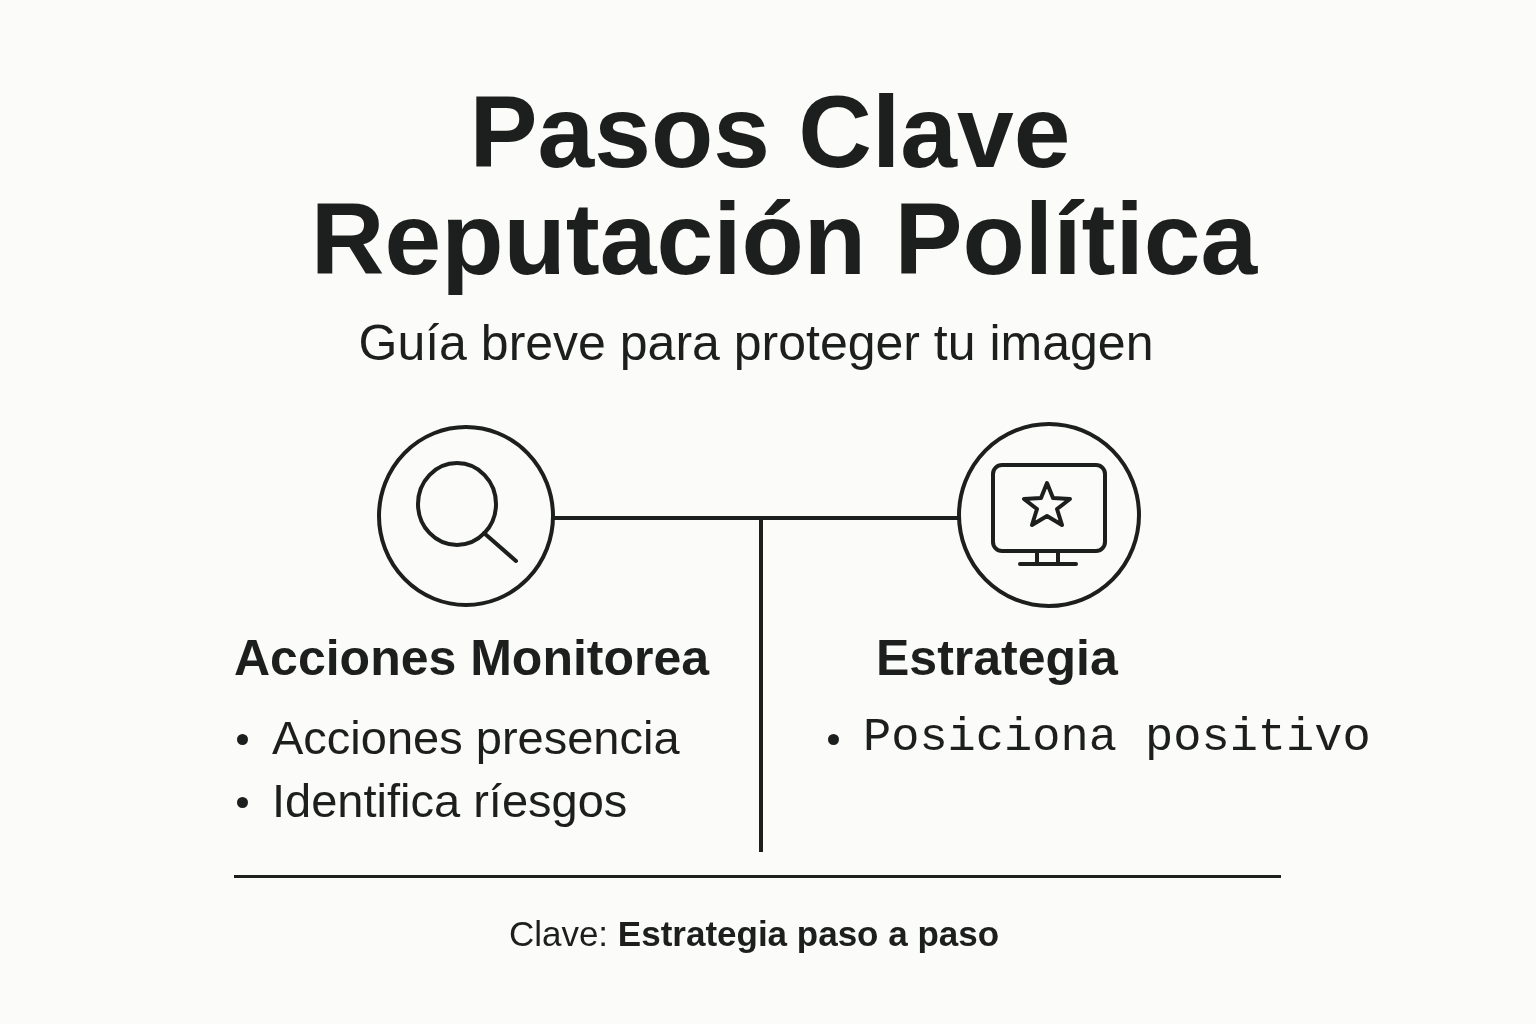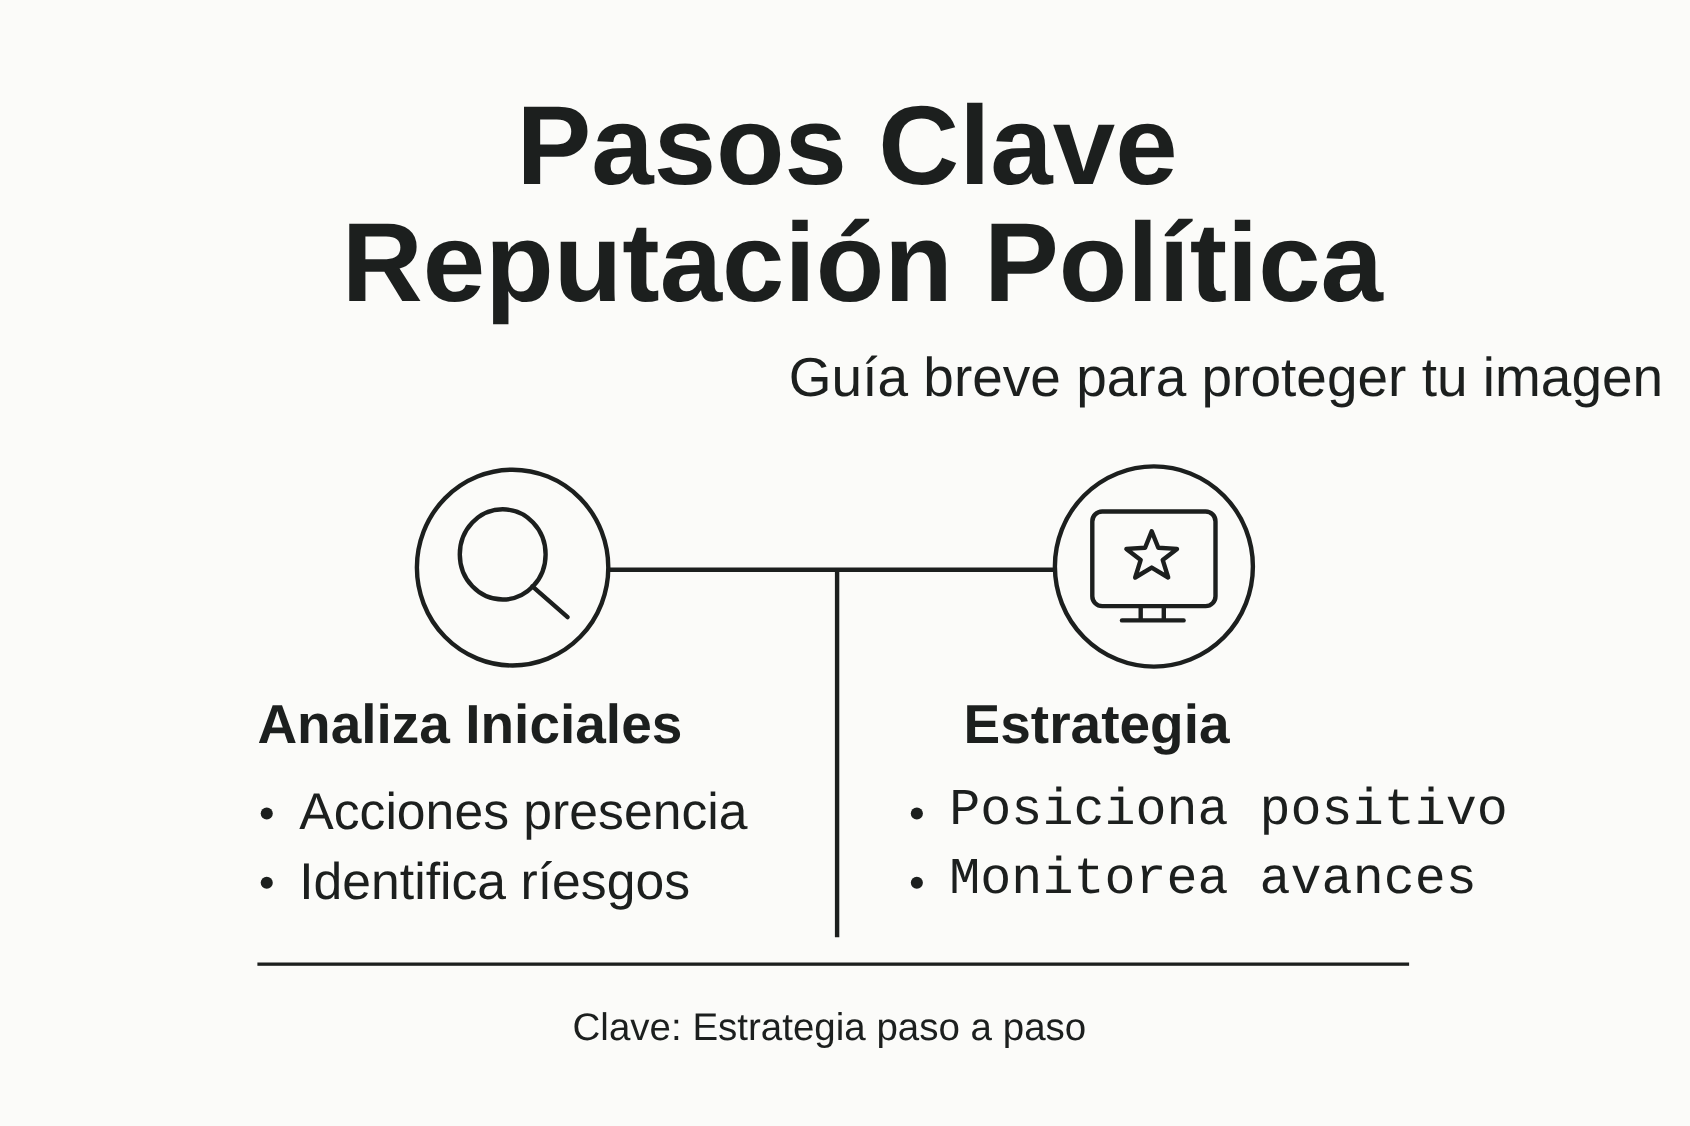--- a/index.html
+++ b/index.html
@@ -9,21 +9,21 @@
     font-family:"Liberation Sans", "DejaVu Sans", sans-serif;
     position:relative;
   }
   .title {
     position:absolute; left:0; width:1536px; text-align:center;
     font-weight:bold; font-size:102px; line-height:104px; letter-spacing:0px;
   }
   .t1 { top:80px; padding-left:2px; }
   .t2 { top:187px;margin-left:16px; }
   .subtitle {
-    position:absolute; top:314px; left:0; width:1512px; text-align:right;
+    position:absolute; top:314px; left:0; width:1512px; text-align:center;
     font-size:50px; line-height:58px;
   }
   svg.diagram { position:absolute; left:0; top:0; }
   .col-head {
     position:absolute; top:628px; font-weight:bold; font-size:50px; line-height:60px;
   }
   .h-left { left:234px; }
   .h-right { left:876px; }
   ul.bullets {
     position:absolute; margin:0; padding:0; list-style:none;
@@ -36,21 +36,21 @@
   }
   .b-left { left:234px; top:706px; }
   .b-right { left:825px; top:706px;font-family:Liberation Mono, monospace; }
   .rule {
     position:absolute; left:234px; top:875px; width:1047px; height:3px; background:#1c1f1e;
   }
   .source {
     position:absolute; top:912px; left:0; width:1508px; text-align:center;
     font-size:35px; line-height:44px;
   }
-  .source .src-bold { font-weight:normal; }
+  .source .src-bold { font-weight:bold; }
 </style>
 </head>
 <body>
 
 <div class="title t1">Pasos Clave</div>
 <div class="title t2">Reputación Política</div>
 <div class="subtitle">Guía breve para proteger tu imagen</div>
 
 <svg class="diagram" width="1536" height="1024" viewBox="0 0 1536 1024">
 
@@ -67,29 +67,28 @@
   <g>
     <ellipse cx="1049" cy="515" rx="90" ry="91" fill="none" stroke="#1c1f1e" stroke-width="4"></ellipse>
     <rect x="993" y="465" width="112" height="86" rx="9" ry="9" fill="none" stroke="#1c1f1e" stroke-width="4"></rect>
     <line x1="1037" y1="551" x2="1037" y2="563" stroke="#1c1f1e" stroke-width="4"></line>
     <line x1="1058" y1="551" x2="1058" y2="563" stroke="#1c1f1e" stroke-width="4"></line>
     <line x1="1020" y1="564" x2="1076" y2="564" stroke="#1c1f1e" stroke-width="4" stroke-linecap="round"></line>
     <polygon points="1047,483 1053,498 1070,499 1057,509 1062,525 1047,516 1032,525 1037,509 1024,499 1041,498" fill="none" stroke="#1c1f1e" stroke-width="4" stroke-linejoin="round"></polygon>
   </g>
 </svg>
 
-<div class="col-head h-left">Analiza Iniciales</div>
+<div class="col-head h-left">Acciones Monitorea</div>
 <div class="col-head h-right">Estrategia</div>
 
 <ul class="bullets b-left">
   <li>Acciones presencia</li>
   <li>Identifica ríesgos</li>
 </ul>
 <ul class="bullets b-right">
   <li>Posiciona positivo</li>
-  <li>Monitorea avances</li>
 </ul>
 
 <div class="rule"></div>
 
 <div class="source">
   <span>Clave: </span><span class="src-bold">Estrategia paso a paso</span>
 </div>
 
 </body></html>

